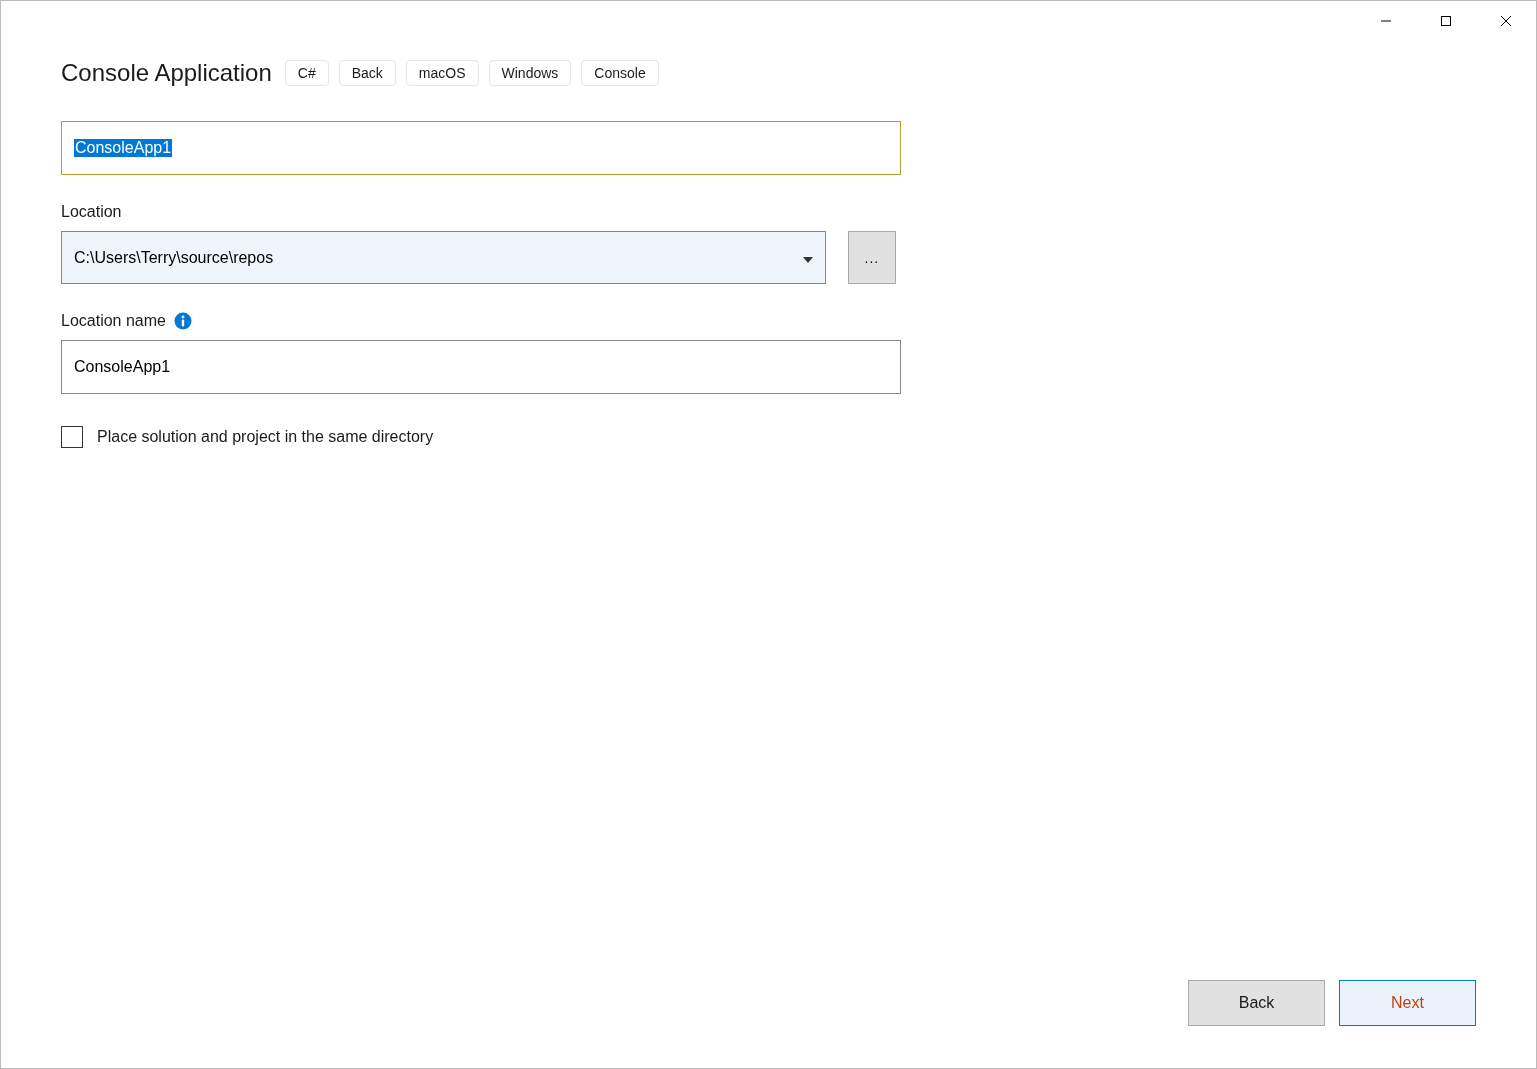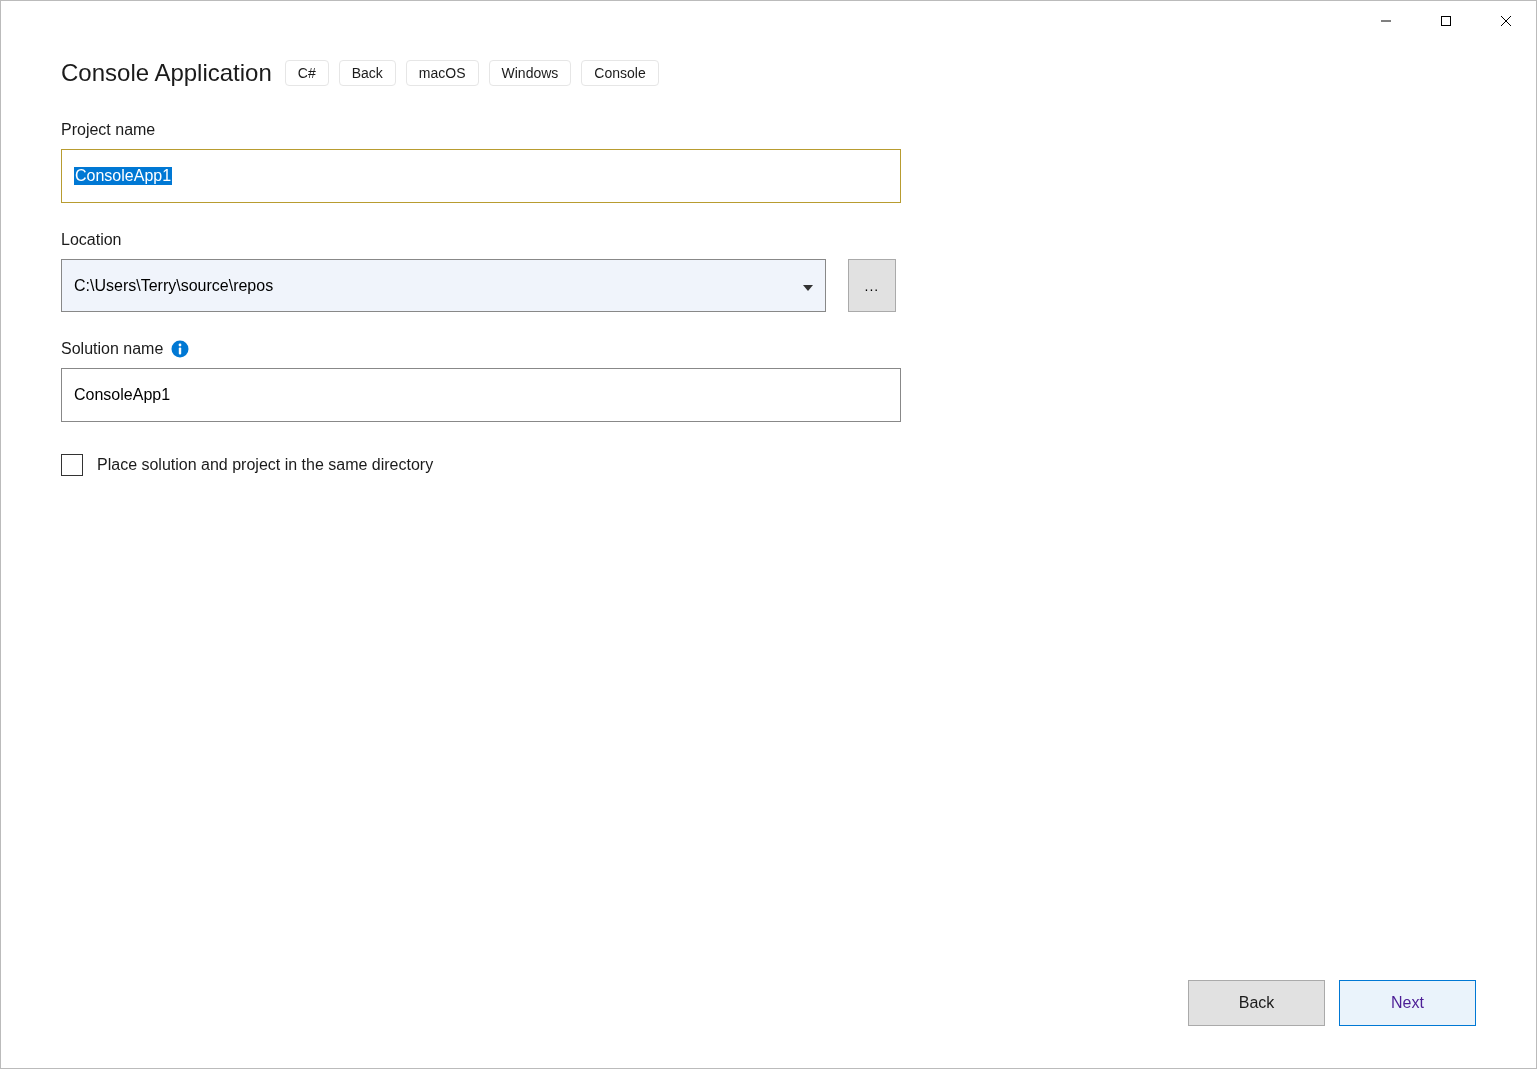--- a/index.html
+++ b/index.html
@@ -149,21 +149,21 @@
     font-family: inherit;
   }
   .btn-back {
     border: 1px solid #aaa;
     background: #e1e1e1;
     color: #1b1b1b;
   }
   .btn-next {
     border: 1.5px solid #0078d4;
     background: #eaf3fb;
-    color: #4c1d95;
+    color: #c2410c;
   }
   .pn-box {
     width: 840px;
     height: 54px;
     border: 1px solid #b89c30;
     padding: 12px;
     font-size: 16px;
     background: #fff;
     margin-bottom: 28px;
     display:flex;
@@ -204,40 +204,39 @@
     <div class="tags">
       <span class="tag">C#</span>
       <span class="tag">Back</span>
       <span class="tag">macOS</span>
       <span class="tag">Windows</span>
       <span class="tag">Console</span>
     </div>
   </div>
 
   <div class="form-section">
-    <div class="field-label">Project name</div>
     <div class="pn-box">
       <span class="sel">ConsoleApp1</span>
     </div>
 
     <div class="field-label">Location</div>
     <div class="loc-row">
       <div class="loc-combo">
         <span>C:\Users\Terry\source\repos</span>
         <span class="caret">
           <svg width="10" height="6" viewBox="0 0 10 6">
               <polygon points="0,0 10,0 5,6" fill="#333"></polygon>
             </svg>
         </span>
       </div>
       <div class="browse-btn">...</div>
     </div>
 
     <div class="field-label">
-      <span>Solution name</span>
+      <span>Location name</span>
       <span class="info-icon">
         <svg width="18" height="18" viewBox="0 0 18 18">
           <circle cx="9" cy="9" r="8.5" fill="#0078d4"></circle>
           <circle cx="9" cy="5" r="1.4" fill="#fff"></circle>
           <rect x="7.8" y="7.5" width="2.4" height="7" fill="#fff" rx="1"></rect>
         </svg>
       </span>
     </div>
     <input class="sol-input" type="text" value="ConsoleApp1" style="">
 

